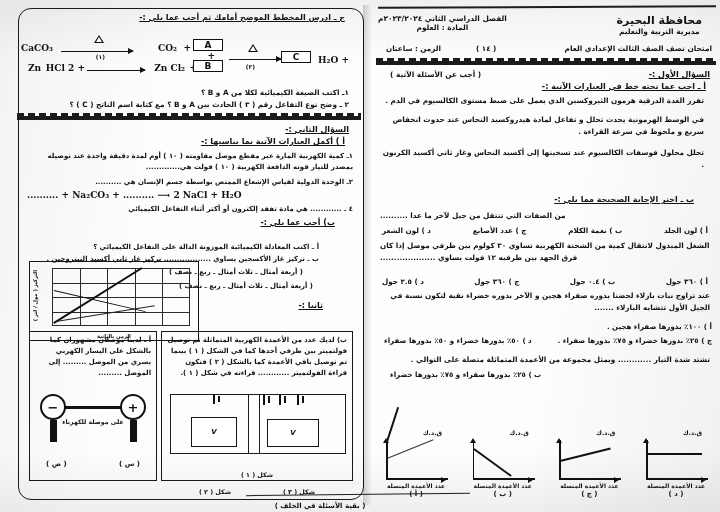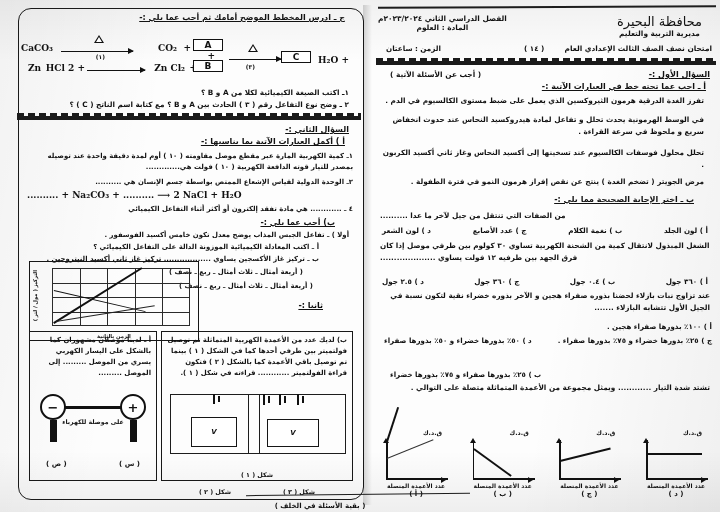--- a/index.html
+++ b/index.html
@@ -112,43 +112,42 @@
 </head>
 <body>
 
 <div class="page blur">
   <div class="scan"></div>
 
   <div class="sheet-right">
     <div class="topline" style="left:6px;top:6px;width:338px;"></div>
 
     <div class="hdr-right" style="right:18px;">
-      <div style="font-size:13px;font-weight:normal;">محافظة البحيرة</div>
+      <div style="font-size:11px;font-weight:bold;">محافظة البحيرة</div>
       <div style="font-size:7.4px;font-weight:bold;">مديرية التربية والتعليم</div>
     </div>
     <div class="hdr-left" style="left:6px;">
       <div style="font-size:7.4px;font-weight:bold;">الفصل الدراسي الثاني ٢٠٢٣/٢٠٢٤م</div>
       <div style="font-size:7.4px;font-weight:bold;">المادة : العلوم</div>
     </div>
 
     <div style="position:absolute;right:8px;top:44px;font-size:7.4px;font-weight:bold;">امتحان نصف الصف الثالث الإعدادي العام</div>
-    <div style="position:absolute;left:104px;top:44px;font-size:7.2px;font-weight:bold;margin-left:48px;">( ١٤ )</div>
+    <div style="position:absolute;left:104px;top:44px;font-size:7.2px;font-weight:bold;">( ١٤ )</div>
     <div style="position:absolute;left:14px;top:44px;font-size:7.2px;font-weight:bold;">الزمن : ساعتان</div>
 
     <div class="band" style="position:absolute;left:4px;top:58px;width:340px;"></div>
 
     <div style="position:absolute;right:10px;top:70px;" class="q-title">السؤال الأول :-</div>
     <div style="position:absolute;left:18px;top:70px;font-size:7.4px;font-weight:bold;">( أجب عن الأسئلة الآتية )</div>
 
     <div style="position:absolute;right:14px;top:82px;" class="q-title">أ ـ اجب عما تحته خط في العبارات الآتية :-</div>
 
     <div style="position:absolute;right:16px;left:8px;top:95px;text-align:right;" class="txt">تفرز الغدة الدرقية هرمون الثيروكسين الذي يعمل على ضبط مستوى الكالسيوم في الدم .</div>
     <div style="position:absolute;right:16px;left:8px;top:114px;text-align:right;" class="txt">في الوسط الهرمونية يحدث تحلل و تفاعل لمادة هيدروكسيد النحاس عند حدوث انخفاض سريع و ملحوظ في سرعة القراءة .</div>
     <div style="position:absolute;right:16px;left:8px;top:147px;text-align:right;" class="txt">تحلل محلول فوسفات الكالسيوم عند تسخينها إلى أكسيد النحاس وغاز ثاني أكسيد الكربون .</div>
-    <div style="position:absolute;right:16px;left:8px;top:176px;text-align:right;" class="txt">مرض الجويتر ( تضخم الغدة ) ينتج عن نقص إفراز هرمون النمو في فترة الطفولة .</div>
 
     <div style="position:absolute;right:26px;top:195px;" class="q-title">ب ـ اختر الإجابة الصحيحة مما يلي :-</div>
 
     <div style="position:absolute;right:30px;left:8px;top:210px;text-align:left;" class="txt">من الصفات التي تنتقل من جيل لآخر ما عدا ..........</div>
     <div class="mcq" style="position:absolute;right:6px;left:6px;top:224px;">
       <span>أ ) لون الجلد</span>
       <span>ب ) نغمة الكلام</span>
       <span>ج ) عدد الأصابع</span>
       <span>د ) لون الشعر</span>
     </div>
@@ -160,21 +159,21 @@
       <span>ج ) ٣٦٠ جول</span>
       <span>د ) ٢.٥ جول</span>
     </div>
 
     <div style="position:absolute;right:10px;left:8px;top:290px;text-align:right;" class="txt">عند تزاوج نبات بازلاء لحضنا بذوره صفراء هجين و الآخر بذوره خضراء نقية لتكون نسبة في الجيل الأول تتشابه البازلاء .......</div>
     <div style="position:absolute;right:8px;top:322px;font-size:7.1px;font-weight:bold;">أ ) ١٠٠٪ بذورها صفراء هجين .</div>
     <div style="position:absolute;left:18px;top:322px;font-size:7.1px;font-weight:bold;margin-top:48px;">ب ) ٢٥٪ بذورها صفراء و ٧٥٪ بذورها خضراء</div>
     <div style="position:absolute;right:8px;top:336px;font-size:7.1px;font-weight:bold;">ج ) ٢٥٪ بذورها خضراء و ٧٥٪ بذورها صفراء .</div>
     <div style="position:absolute;left:12px;top:336px;font-size:7.1px;font-weight:bold;">د ) ٥٠٪ بذورها خضراء و ٥٠٪ بذورها صفراء</div>
 
-    <div style="position:absolute;right:10px;left:8px;top:354px;text-align:right;margin-top:28px;" class="txt">تشتد شدة التيار ............ ويمثل مجموعة من الأعمدة المتماثلة متصلة على التوالي .</div>
+    <div style="position:absolute;right:10px;left:8px;top:354px;text-align:right;" class="txt">تشتد شدة التيار ............ ويمثل مجموعة من الأعمدة المتماثلة متصلة على التوالي .</div>
 
     <div class="graphs4">
 
       <div class="g4">
         <div class="ylab">ق.د.ك</div>
         <div class="plot">
           <div class="arrow-y"></div>
           <div class="axis-y"></div>
           <div class="axis-x"></div>
           <div class="arrow-x"></div>
@@ -269,21 +268,20 @@
 
       <div style="position:absolute;right:14px;top:116px;text-align:right;" class="q-title">السؤال الثاني :-</div>
       <div style="position:absolute;right:18px;top:128px;" class="q-title">أ ) أكمل العبارات الآتية بما يناسبها :-</div>
 
       <div style="position:absolute;right:10px;left:8px;top:142px;text-align:right;" class="txt-sm">١ـ كمية الكهربية المارة عبر مقطع موصل مقاومته ( ١٠ ) أوم لمدة دقيقة واحدة عند توصيله بمصدر للتيار قوته الدافعة الكهربية ( ١٠ ) فولت هي.............</div>
       <div style="position:absolute;right:10px;left:8px;top:168px;text-align:right;" class="txt-sm">٢ـ الوحدة الدولية لقياس الإشعاع الممتص بواسطة جسم الإنسان هي ..........</div>
       <div style="position:absolute;right:10px;left:8px;top:181px;text-align:left;" class="eqn">Na₂CO₃ + ..........  ⟶  2 NaCl + H₂O + ..........</div>
       <div style="position:absolute;right:10px;left:8px;top:195px;text-align:right;" class="txt-sm">٤ ـ ............ هي مادة تفقد إلكترون أو أكثر أثناء التفاعل الكيميائي</div>
 
       <div style="position:absolute;right:28px;top:209px;" class="q-title">ب) أجب عما يلي :-</div>
-      <div style="position:absolute;right:14px;left:8px;top:221px;text-align:right;" class="txt-sm">أولا ) ـ تفاعل الجبس المذاب يوضح معدل تكون خامس أكسيد الفوسفور .</div>
       <div style="position:absolute;right:44px;left:8px;top:233px;text-align:right;" class="txt-sm">أ ـ اكتب المعادلة الكيميائية الموزونة الدالة على التفاعل الكيميائي ؟</div>
       <div style="position:absolute;right:44px;left:8px;top:245px;text-align:right;" class="txt-sm">ب ـ تركيز غاز الأكسجين يساوي .................. تركيز غاز ثاني أكسيد النيتروجين .</div>
       <div style="position:absolute;right:60px;left:8px;top:258px;text-align:right;" class="txt-sm">( أربعة أمثال ـ ثلاث أمثال ـ ربع ـ نصف )</div>
       <div style="position:absolute;right:50px;left:8px;top:272px;text-align:right;" class="txt-sm" style2="">( أربعة أمثال ـ ثلاث أمثال ـ ربع ـ نصف )</div>
 
       <div style="position:absolute;right:40px;top:292px;" class="q-title">ثانيا :-</div>
 
       <div class="bigraph">
         <div class="ytitle">التركيز ( مول / لتر )</div>
         <div class="xtitle">الزمن بالثانية</div>

